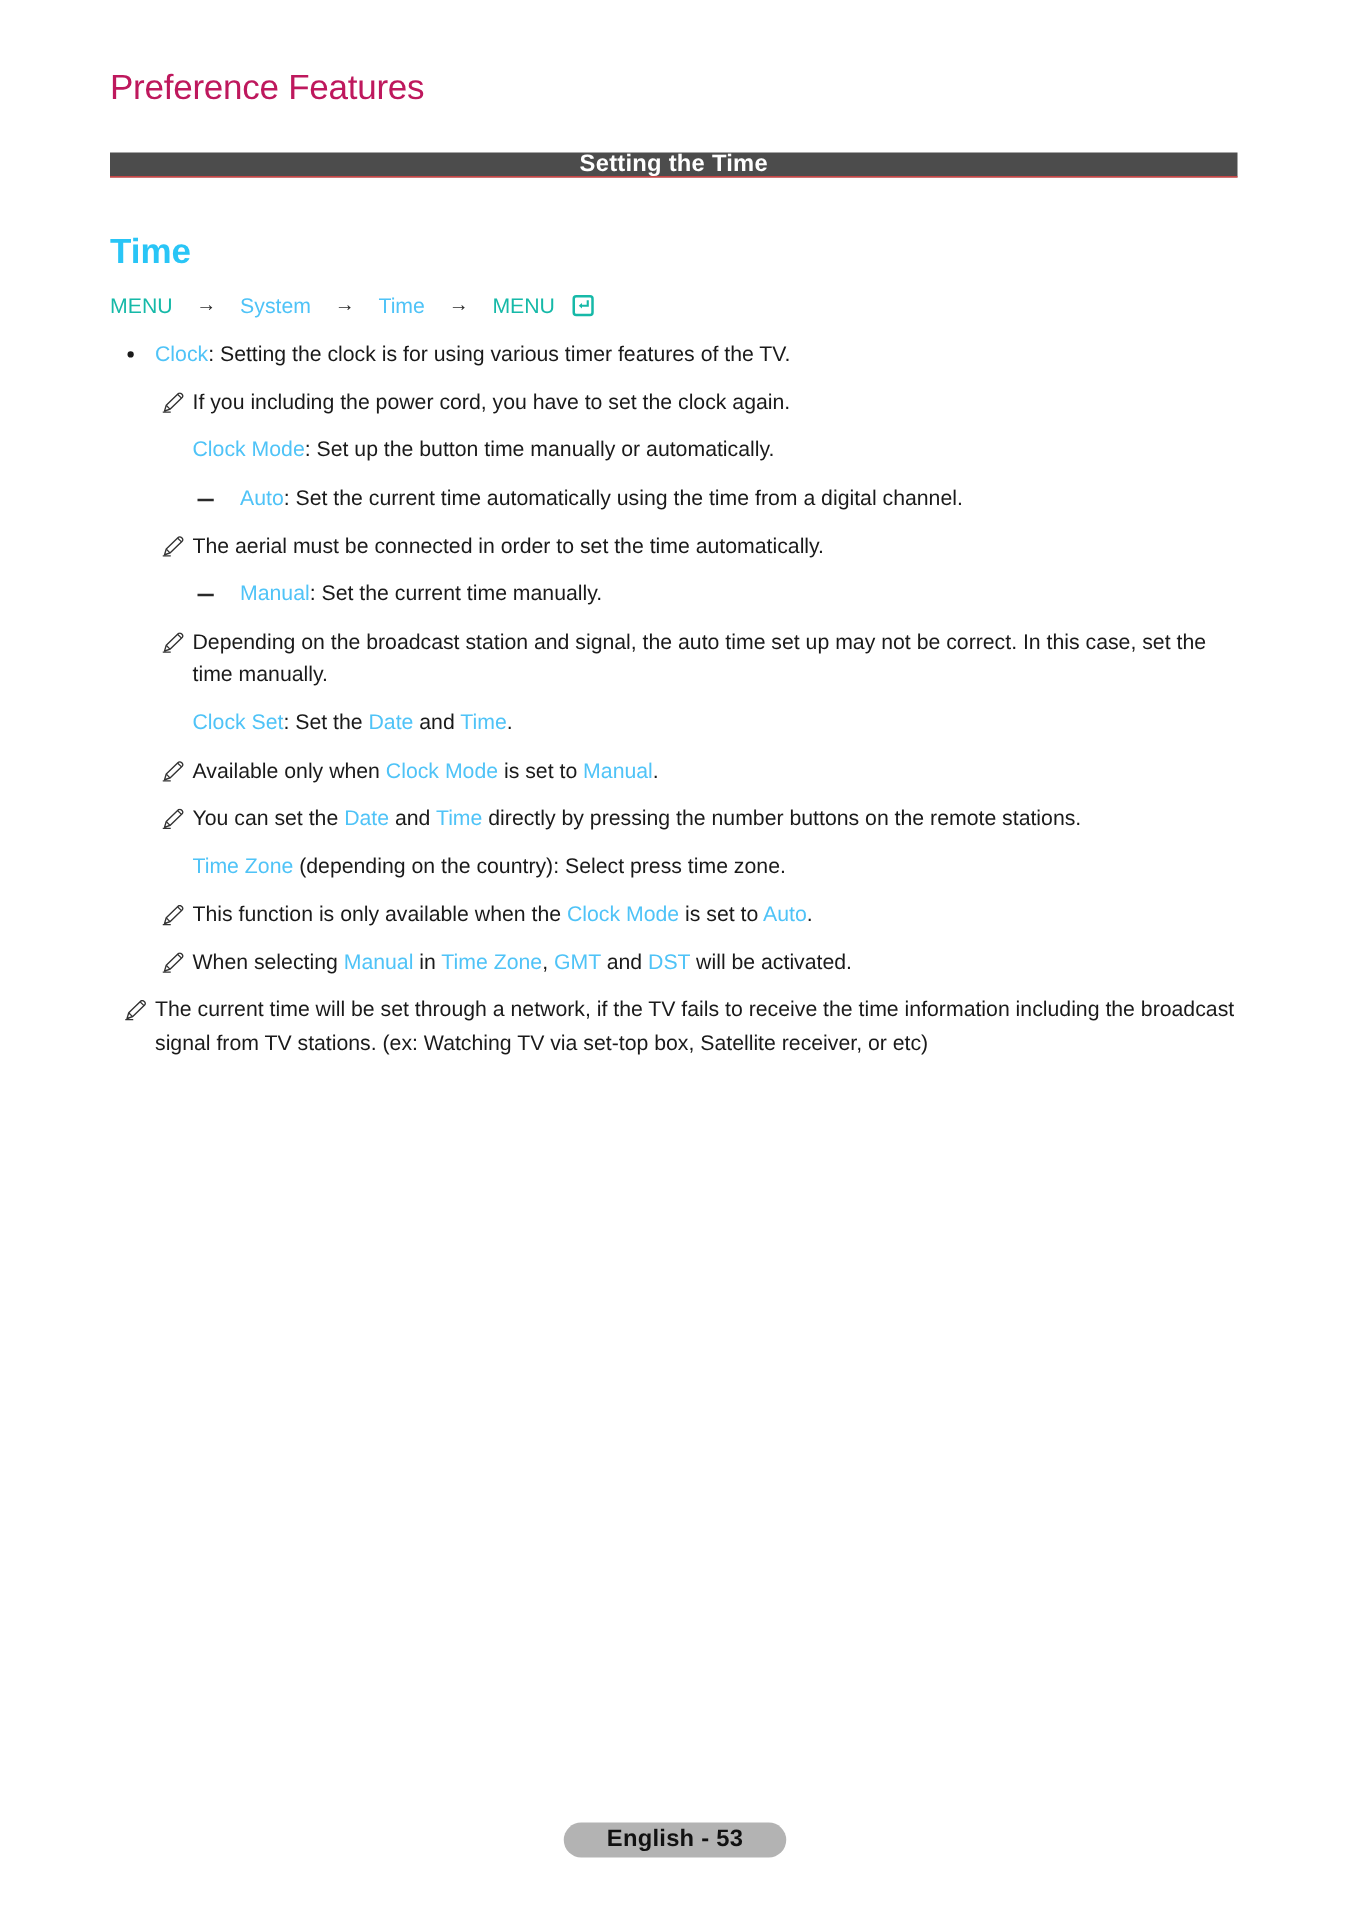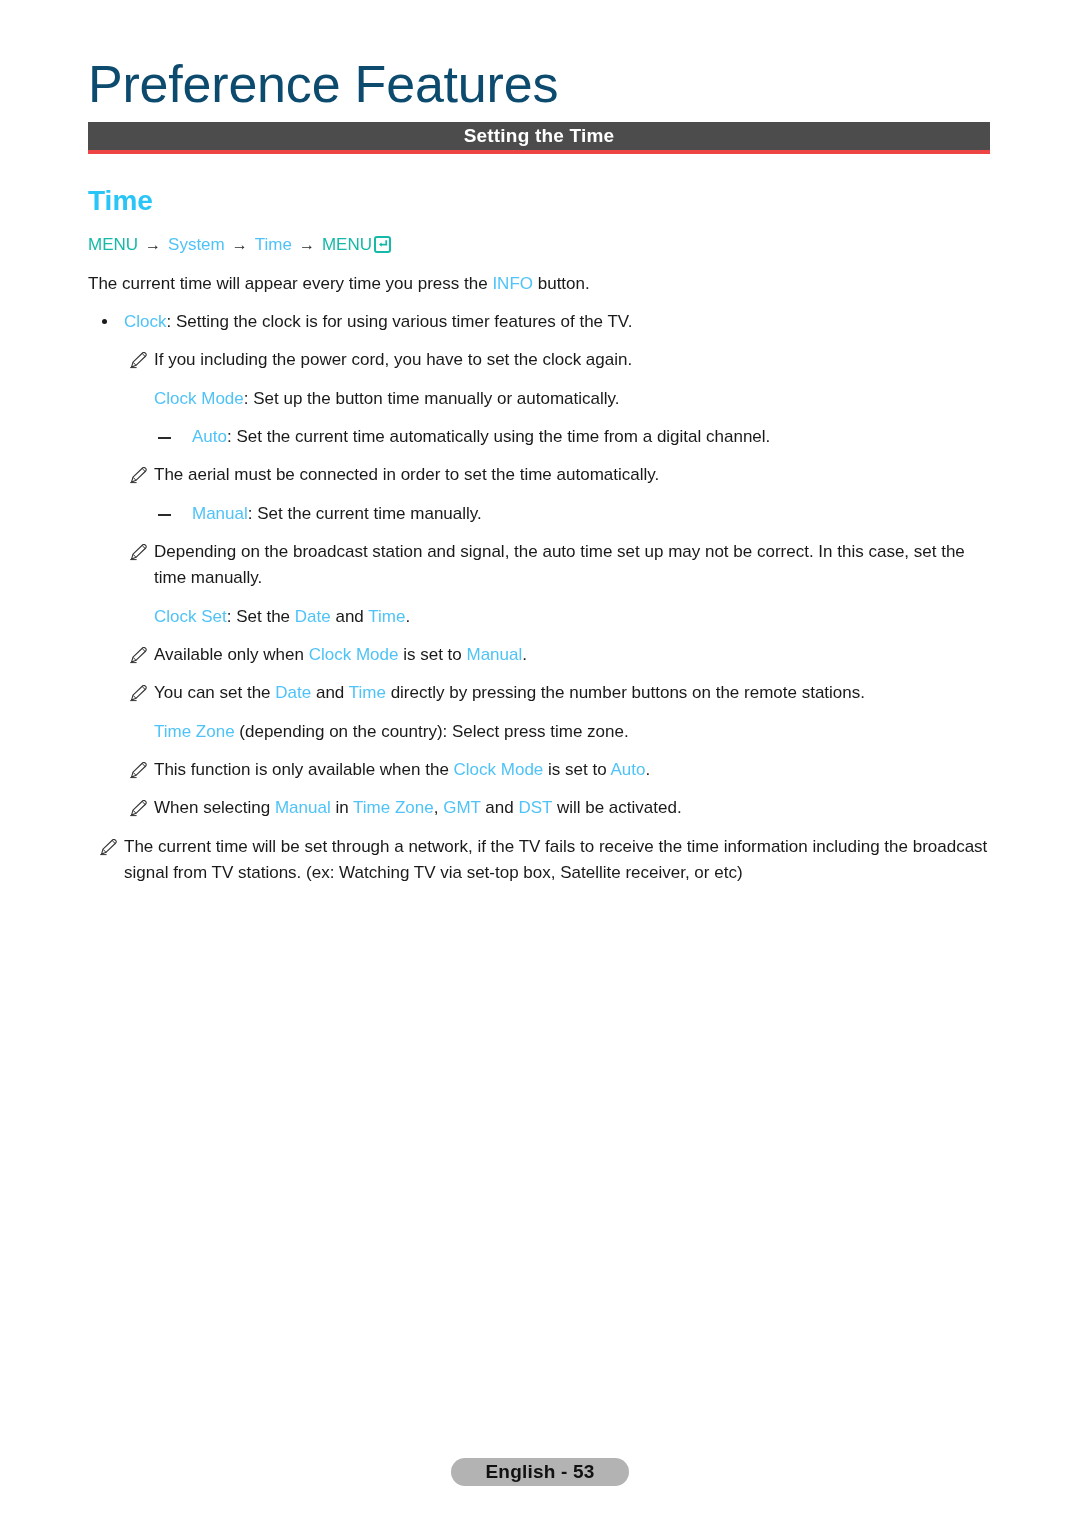--- a/index.html
+++ b/index.html
@@ -22,35 +22,35 @@
     width: 1080px;
     height: 1534px;
     overflow: hidden;
   }
 
   
   .chapter-title {
     position: absolute;
     left: 88px;
     top: 54px;
-    font-size: 52px;
+    font-size: 28px;
     font-weight: 300;
     letter-spacing: -0.2px;
-    color: #0c4a6e;
+    color: #be185d;
     white-space: nowrap;
   }
 
   .section-bar {
     position: absolute;
     left: 88px;
     top: 122px;
     width: 902px;
-    height: 32px;
+    height: 20px;
     background: #4c4c4c;
-    border-bottom: 4px solid #ef4444;
+    border-bottom: 1px solid #ef4444;
     box-sizing: border-box;
     display: flex;
     align-items: center;
     justify-content: center;
   }
   .section-bar-title {
     color: #ffffff;
     font-size: 19px;
     font-weight: bold;
     letter-spacing: 0.2px;
@@ -73,21 +73,21 @@
   }
 
   .menu-path {
     font-size: 17px;
     color: #16b9a8;
     margin: 0 0 14px 0;
     line-height: 1.4;
     display: flex;
     align-items: center;
     flex-wrap: wrap;
-    gap: 0;
+    gap: 12px;
   }
   .menu-path .mp-teal { color: #16b9a8; }
   .menu-path .mp-blue { color: #4fc3f7; }
   .menu-path .mp-arrow {
     color: #2a2a2a;
     padding: 0 7px;
     font-size: 16px;
   }
   .enter-icon {
     display: inline-block;
@@ -211,23 +211,20 @@
       <span class="mp-arrow">→</span>
       <span class="mp-teal">MENU</span>
       <span class="enter-icon">
         <svg width="11" height="11" viewBox="0 0 11 11">
           <path d="M9.2 1.2 V5.6 H3.2" stroke="#16b9a8" stroke-width="1.7" fill="none"></path>
           <path d="M4.6 3.4 L2.0 5.6 L4.6 7.8 Z" fill="#16b9a8"></path>
         </svg>
       </span>
     </div>
 
-    <div class="intro-line">
-      <span>The current time will appear every time you press the </span><span class="kw">INFO</span><span> button.</span>
-    </div>
 
     <div id="items-container">
         <div class="row bullet"><span class="marker-dot"></span><span class="kw">Clock</span><span>: Setting the clock is for using various timer features of the TV.</span></div>
         <div class="row note"><span class="pencil"><svg viewBox="0 0 20 17" width="20" height="17">
               <path d="M17.4 1.2 c1.0 0.9 1.1 2.0 0.3 2.8 L8.2 13.2 L3.6 14.9 L5.0 10.2 L14.5 1.0 c0.8-0.8 1.9-0.7 2.9 0.2 Z" fill="#ffffff" stroke="#333333" stroke-width="1.1" stroke-linejoin="round"></path>
               <path d="M14.2 1.6 L17.2 4.5" stroke="#333333" stroke-width="1.0"></path>
               <path d="M5.1 10.4 L8.0 13.3" stroke="#333333" stroke-width="1.0"></path>
               <path d="M3.6 14.9 L5.2 14.3" stroke="#333333" stroke-width="1.0"></path>
               <path d="M2.2 15.6 L8.6 15.6" stroke="#333333" stroke-width="1.0"></path>
             </svg></span><span>If you including the power cord, you have to set the clock again.</span></div>

